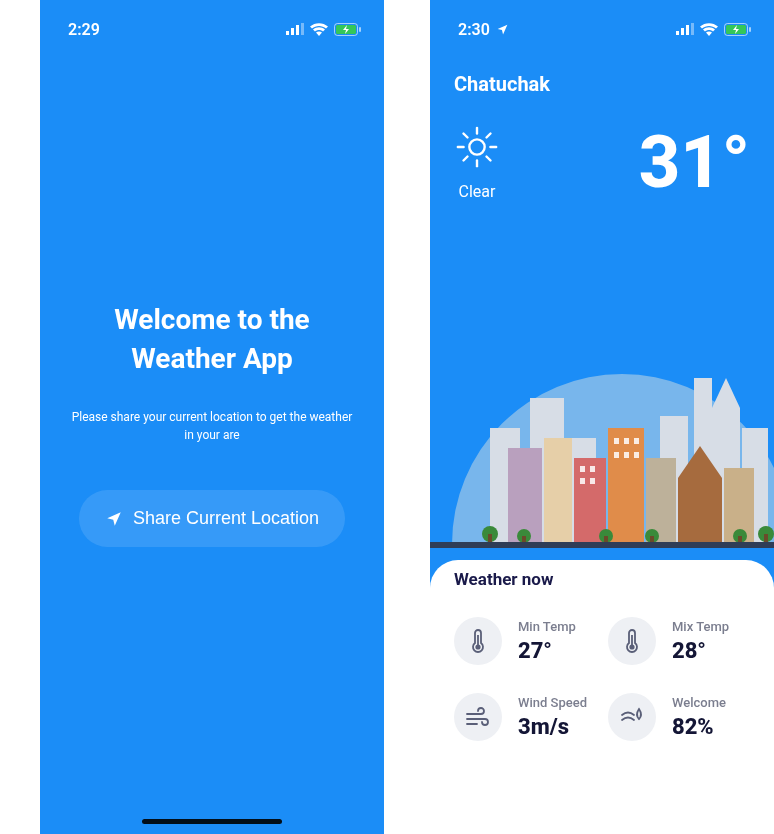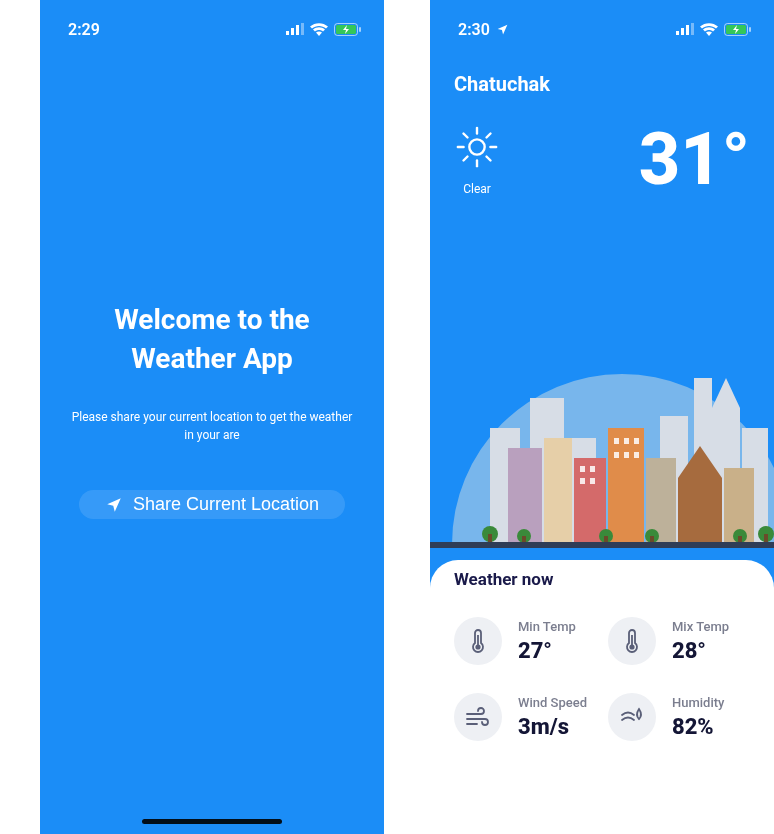--- a/index.html
+++ b/index.html
@@ -59,21 +59,21 @@
     line-height: 1.5;
     margin-bottom: 46px;
   }
   .share-btn {
     display: inline-flex;
     align-items: center;
     gap: 10px;
     background: rgba(255,255,255,0.12);
     color: #fff;
     border: none;
-    padding: 4px 26px;
+    padding: 18px 26px;
     border-radius: 30px;
     font-size: 18px;
     font-weight: 500;
     cursor: pointer;
   }
   .home-indicator {
     position: absolute;
     bottom: 10px;
     left: 50%;
     transform: translateX(-50%);
@@ -102,21 +102,21 @@
     align-items: center;
     padding: 24px 24px 0;
   }
   .cond-col {
     display: flex;
     flex-direction: column;
     align-items: center;
     gap: 12px;
     color: #fff;
   }
-  .cond-label { font-size: 12px; }
+  .cond-label { font-size: 16px; }
   .big-temp {
     color: #fff;
     font-size: 72px;
     font-weight: 800;
     line-height: 1;
   }
   
   .city-illus {
     position: absolute;
     top: 338px;
@@ -361,19 +361,19 @@
       </div>
       <div class="metric">
         <div class="metric-icon">
           <svg width="26" height="24" viewBox="0 0 26 24">
               <path d="M3 10 q6 -5 12 0" fill="none" stroke="#5a5f78" stroke-width="1.8" stroke-linecap="round"></path>
               <path d="M3 15 q6 -5 12 0" fill="none" stroke="#5a5f78" stroke-width="1.8" stroke-linecap="round"></path>
               <path d="M20 4 q4 6 0 10 q-4 -4 0 -10 Z" fill="none" stroke="#5a5f78" stroke-width="1.8"></path>
             </svg>
         </div>
         <div class="metric-text">
-          <span class="metric-label">Humidity</span>
+          <span class="metric-label">Welcome</span>
           <span class="metric-value">82%</span>
         </div>
       </div>
     </div>
   </div>
 </div>
 
 </body></html>

